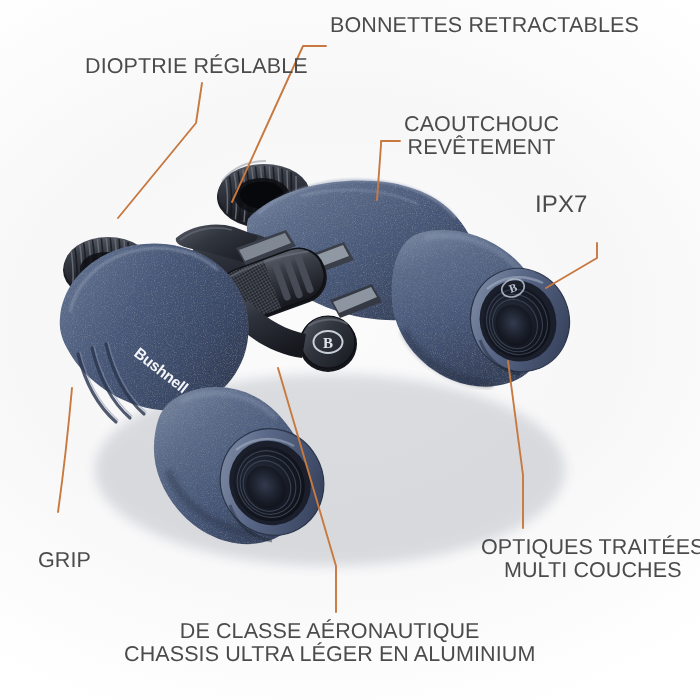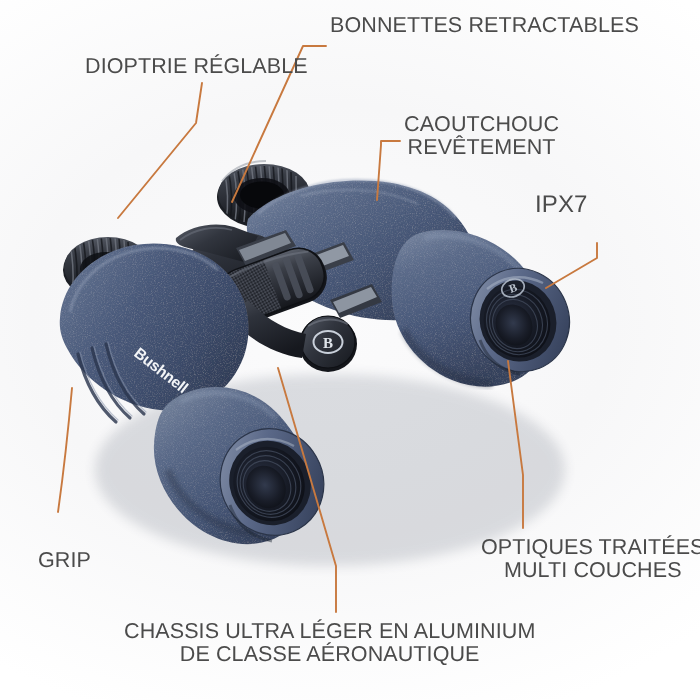--- a/index.html
+++ b/index.html
@@ -385,16 +385,16 @@
       </g>
   </svg>
 
   <div id="labels">
       <div class="label lbl-cap tl" style="left: 85px; top: 55px; font-size: 21.5px; color: rgb(75, 75, 75);"><div>DIOPTRIE RÉGLABLE</div></div>
       <div class="label lbl-cap tc" style="left: 330px; top: 14px; font-size: 21.5px; color: rgb(75, 75, 75); transform: translateX(0px);"><div>BONNETTES RETRACTABLES</div></div>
       <div class="label lbl-cap tl" style="left: 404px; top: 113px; font-size: 21.5px; color: rgb(75, 75, 75);"><div>CAOUTCHOUC</div><div>REVÊTEMENT</div></div>
       <div class="label lbl-cap tc" style="left: 523px; top: 192px; font-size: 24px; color: rgb(75, 75, 75); transform: translateX(0px); margin-left: 12px;"><div>IPX7</div></div>
       <div class="label lbl-cap tc" style="left: 440px; top: 536px; font-size: 21.5px; color: rgb(75, 75, 75); transform: translateX(0px); margin-left: 41px;"><div>OPTIQUES TRAITÉES</div><div>MULTI COUCHES</div></div>
       <div class="label lbl-cap tl" style="left: 38px; top: 549px; font-size: 21.5px; color: rgb(75, 75, 75);"><div>GRIP</div></div>
-      <div class="label lbl-cap tc" style="left: 124px; top: 620px; font-size: 21.5px; color: rgb(75, 75, 75); transform: translateX(0px);"><div>CHASSIS ULTRA LÉGER EN ALUMINIUM</div><div>DE CLASSE AÉRONAUTIQUE</div></div>
+      <div class="label lbl-cap tc" style="left: 124px; top: 620px; font-size: 21.5px; color: rgb(75, 75, 75); transform: translateX(0px);"><div>DE CLASSE AÉRONAUTIQUE</div><div>CHASSIS ULTRA LÉGER EN ALUMINIUM</div></div>
     </div>
 
 </div>
 
 </body></html>

